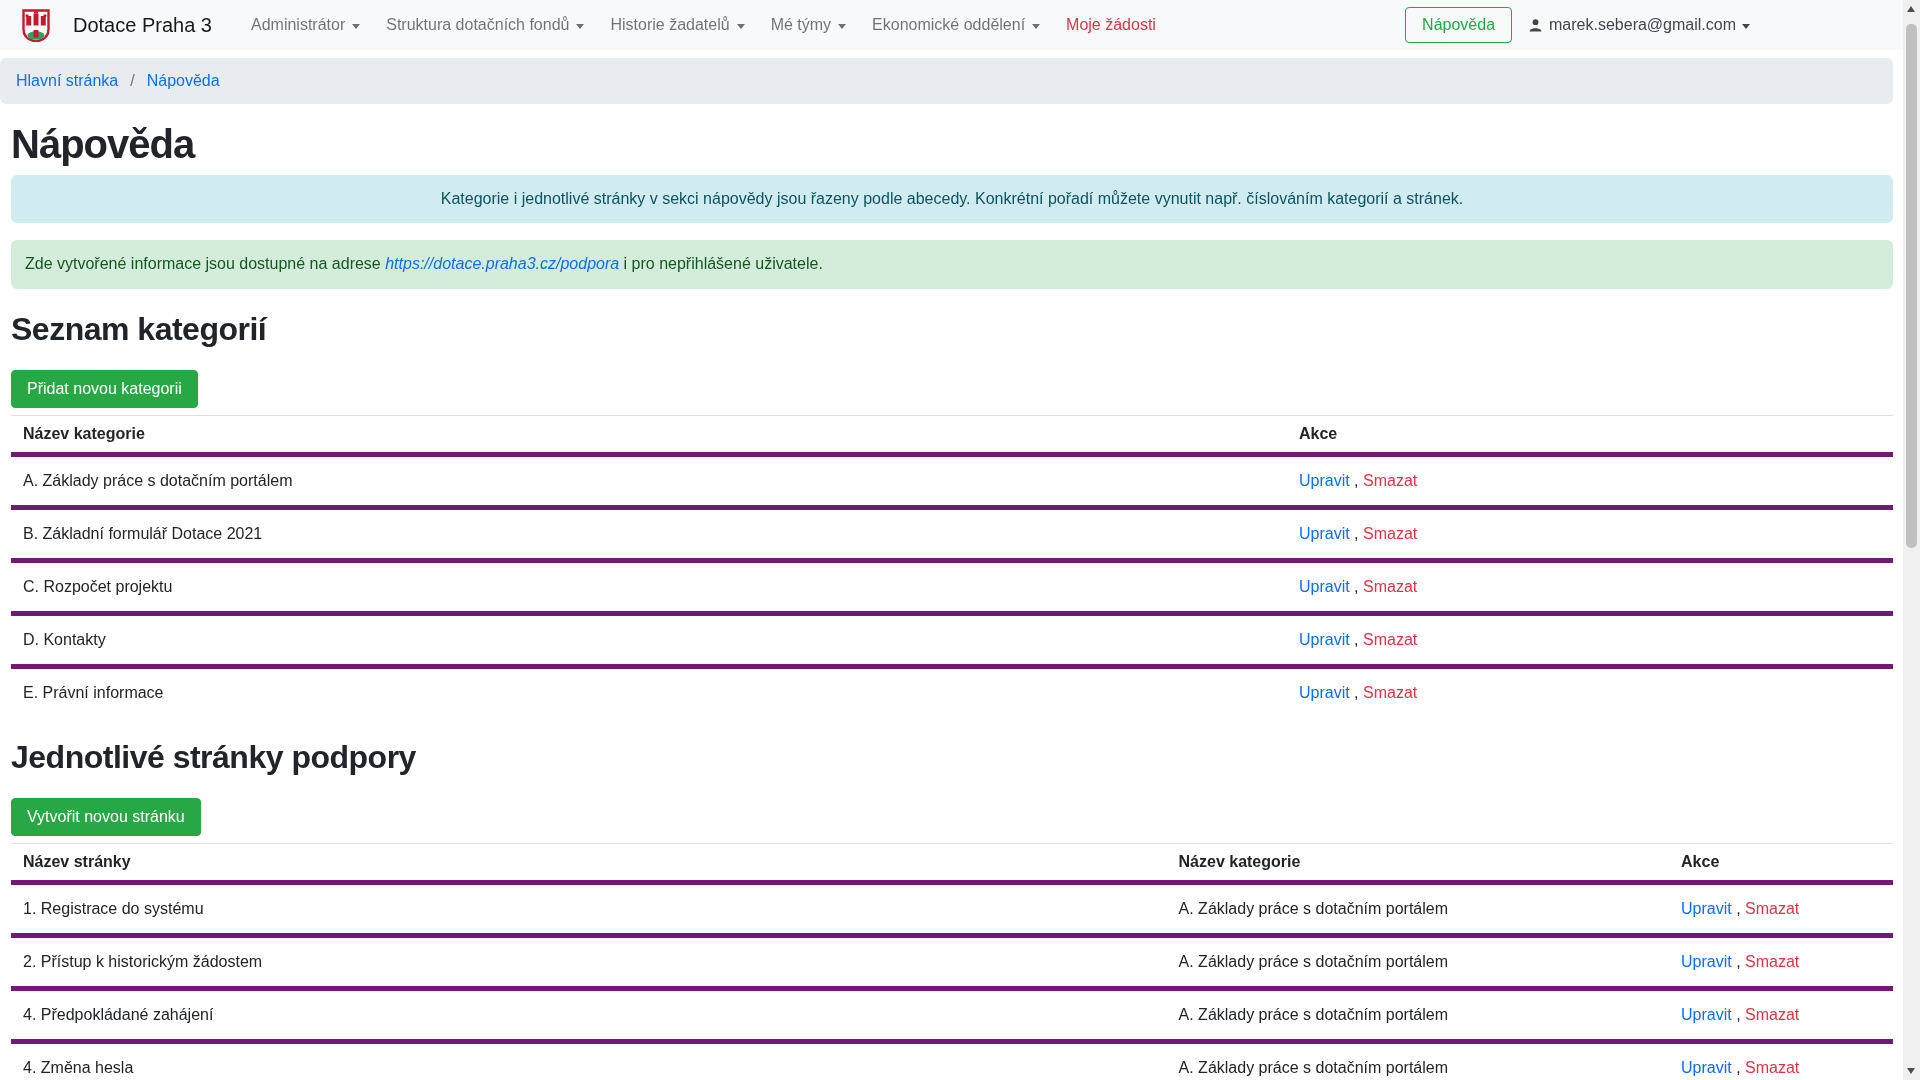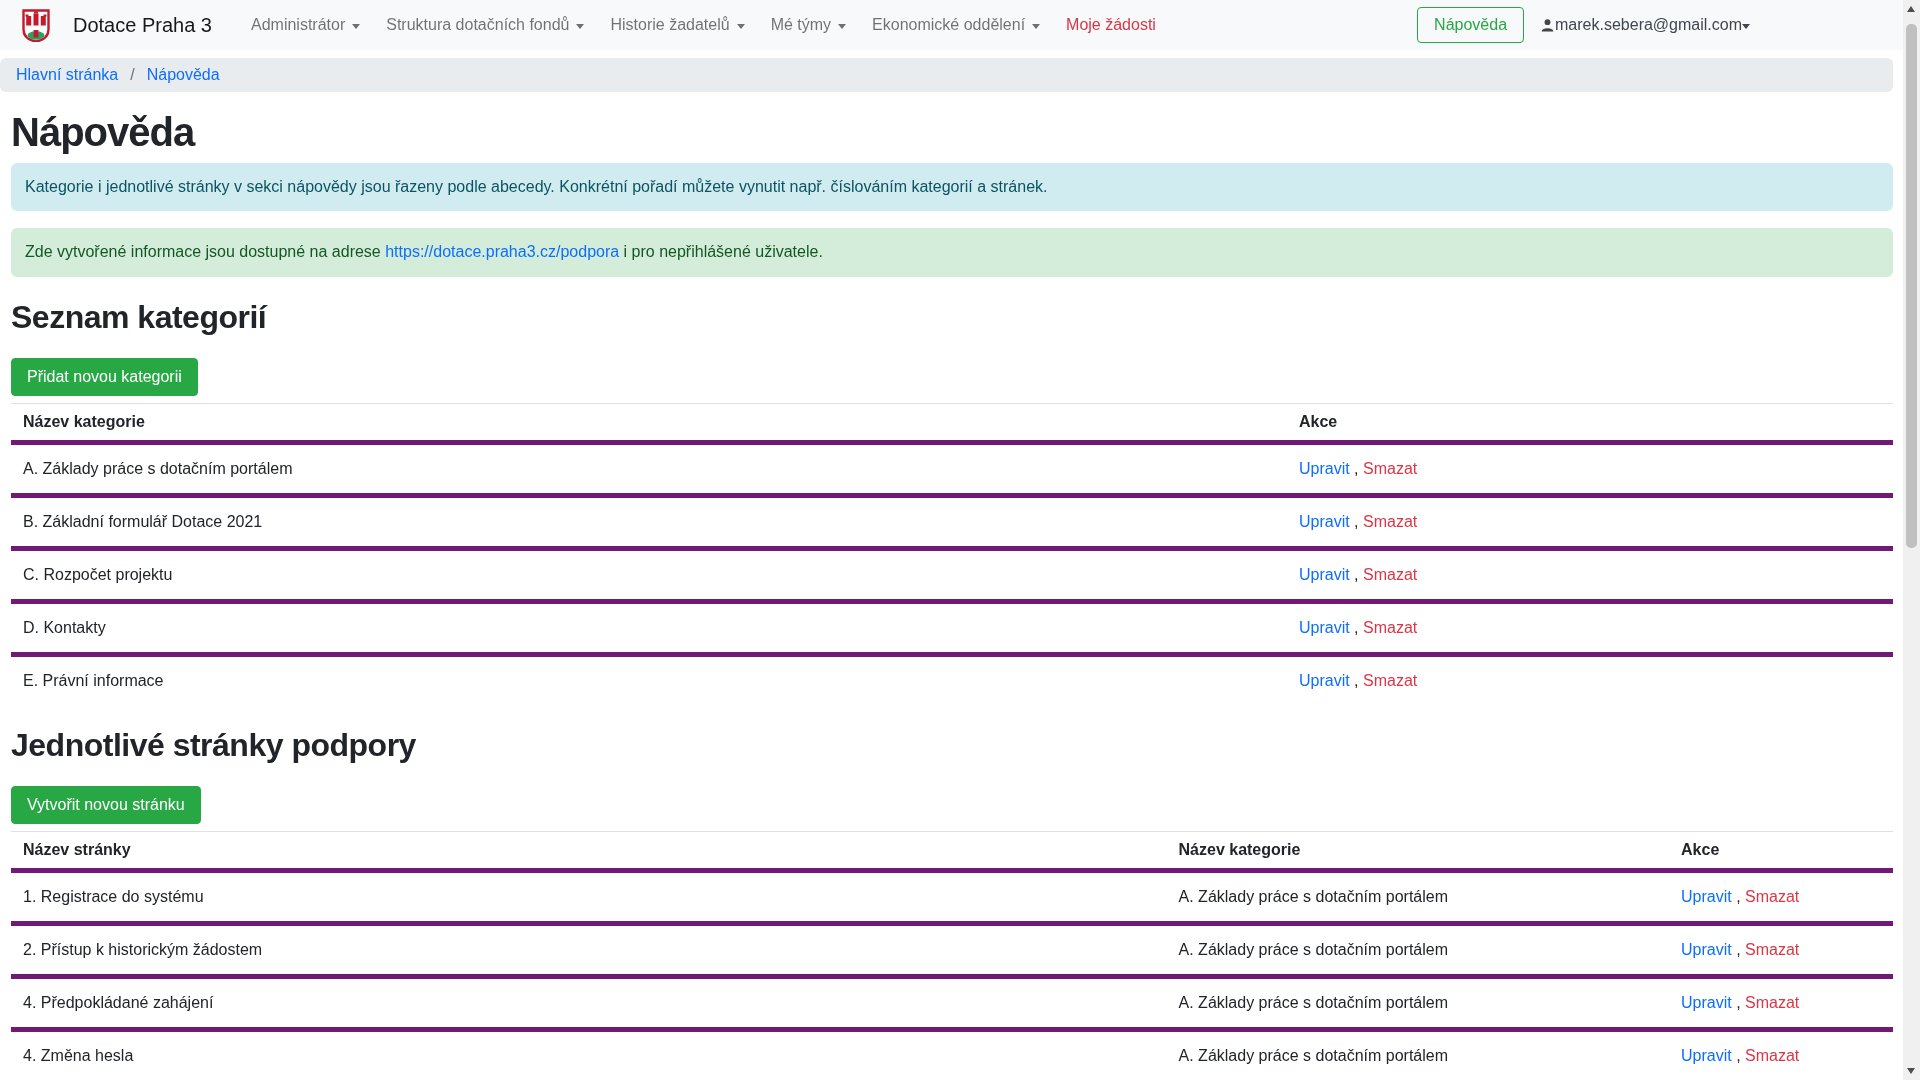--- a/index.html
+++ b/index.html
@@ -28,45 +28,45 @@
     width:0; height:0; display:inline-block;
     border-left:4.5px solid transparent; border-right:4.5px solid transparent;
     border-top:5px solid currentColor; margin-top:2px;
   }
   .nav-spacer { flex:1; }
   .btn-help {
     background:transparent; border:1px solid #28a745; color:#28a745;
     font-family:inherit; font-size:16px; border-radius:4px;
     padding:8px 16px; margin-right:16px; cursor:pointer;
   }
-  .user-menu { display:flex; align-items:center; color:#3f464d; cursor:pointer; }
+  .user-menu { display:flex; align-items:center; gap:6px; color:#3f464d; cursor:pointer; }
 
   
   .breadcrumb {
     background:#e9ecef; border-radius:6px;
-    height:34px; margin:8px 27px 0 0;
+    height:46px; margin:8px 27px 0 0;
     display:flex; align-items:center; padding:0 16px; gap:10px;
   }
   .breadcrumb a { color:#0d6efd; text-decoration:none; cursor:pointer; }
   .crumb-sep { color:#6c757d; padding:0 2px; }
 
   
   .main { padding:0 27px 0 11px; }
   h1 {
     font-size:40px; font-weight:600; letter-spacing:-1px;
     margin:18px 0 8px; color:#212529;
   }
   h2 {
     font-size:32px; font-weight:600; letter-spacing:-0.5px;
     margin:22px 0 5px; color:#212529;
   }
   .alert { border-radius:6px; padding:13px 14px; margin-bottom:17px; line-height:1.4; }
-  .alert-info    { background:#d1ecf1; color:#0c5460; }
+  .alert-info    { background:#d1ecf1; color:#0c5460;text-align:center; }
   .alert-success { background:#d4edda; color:#155724; }
-  .alert a { color:#0d6efd; text-decoration:none; cursor:pointer; }
+  .alert a { color:#0d6efd; text-decoration:none; cursor:pointer;font-style:italic; }
 
   .btn-green {
     background:#28a745; border:1px solid #28a745; color:#fff;
     font-family:inherit; font-size:16px; border-radius:4px;
     padding:9px 15px; margin:17px 0 7px; cursor:pointer;
   }
 
   table { width:100%; border-collapse:collapse; margin-bottom:8px; }
   th {
     text-align:left; font-weight:700; color:#212529;

